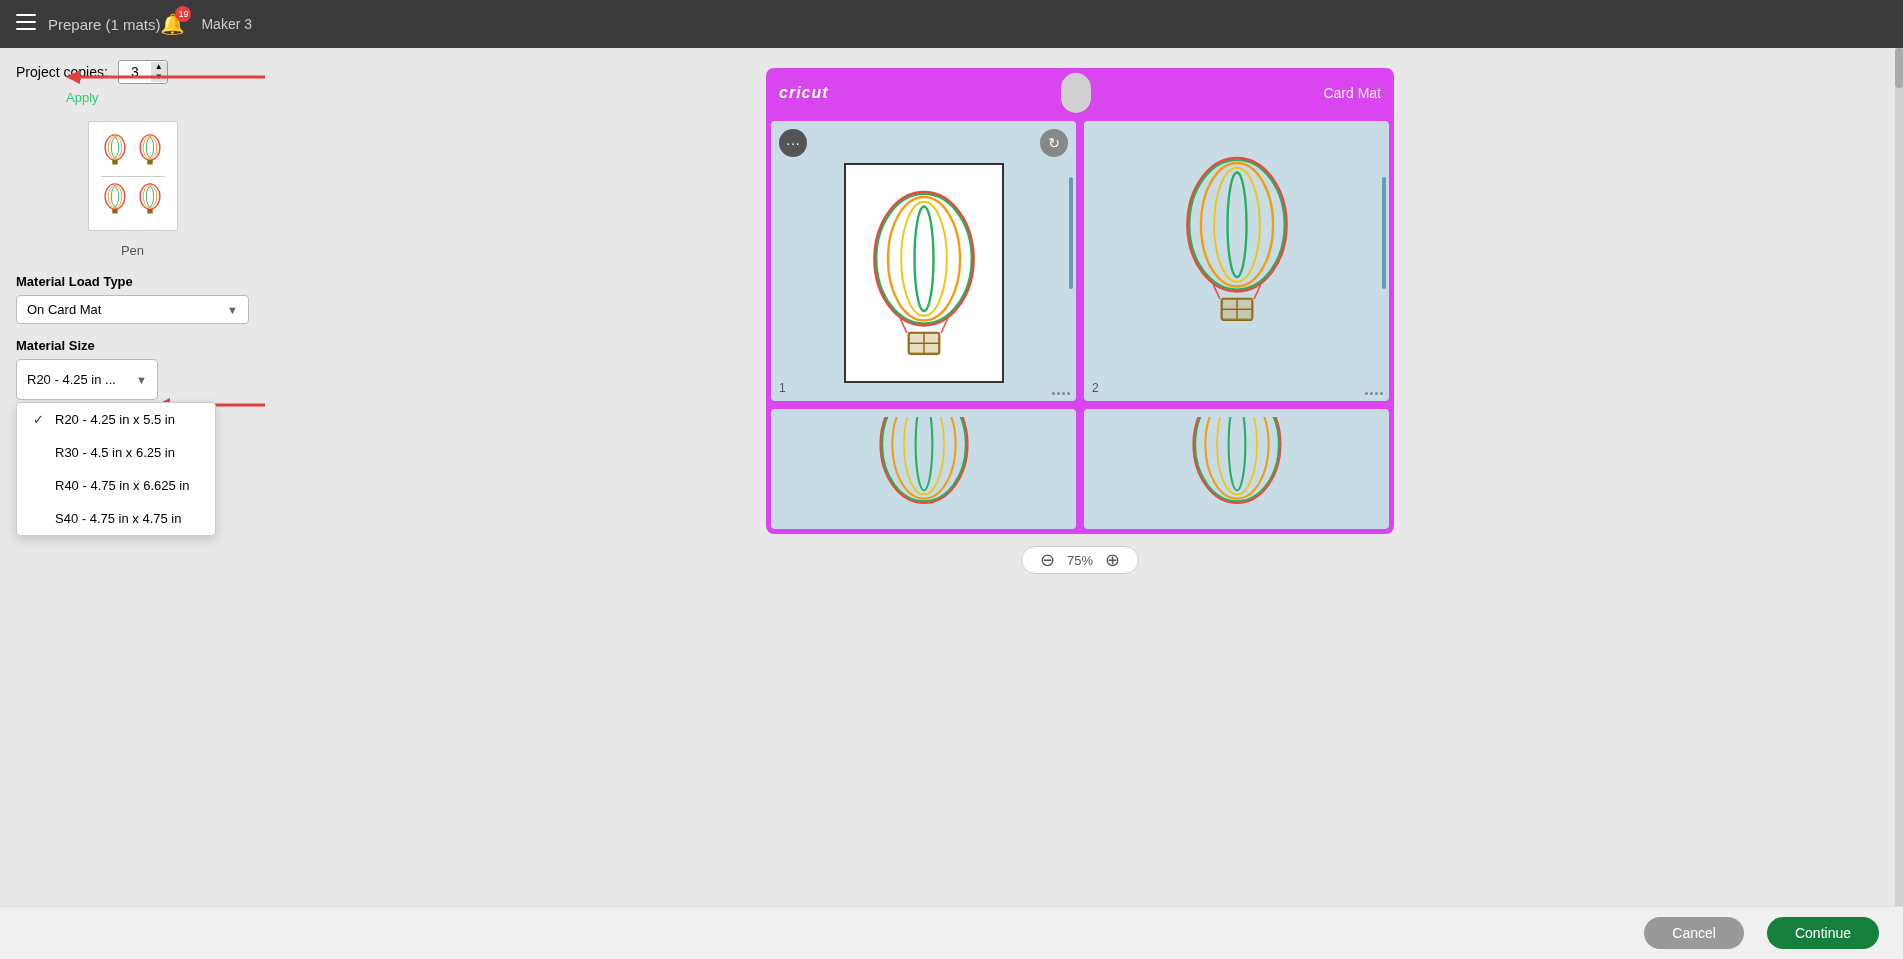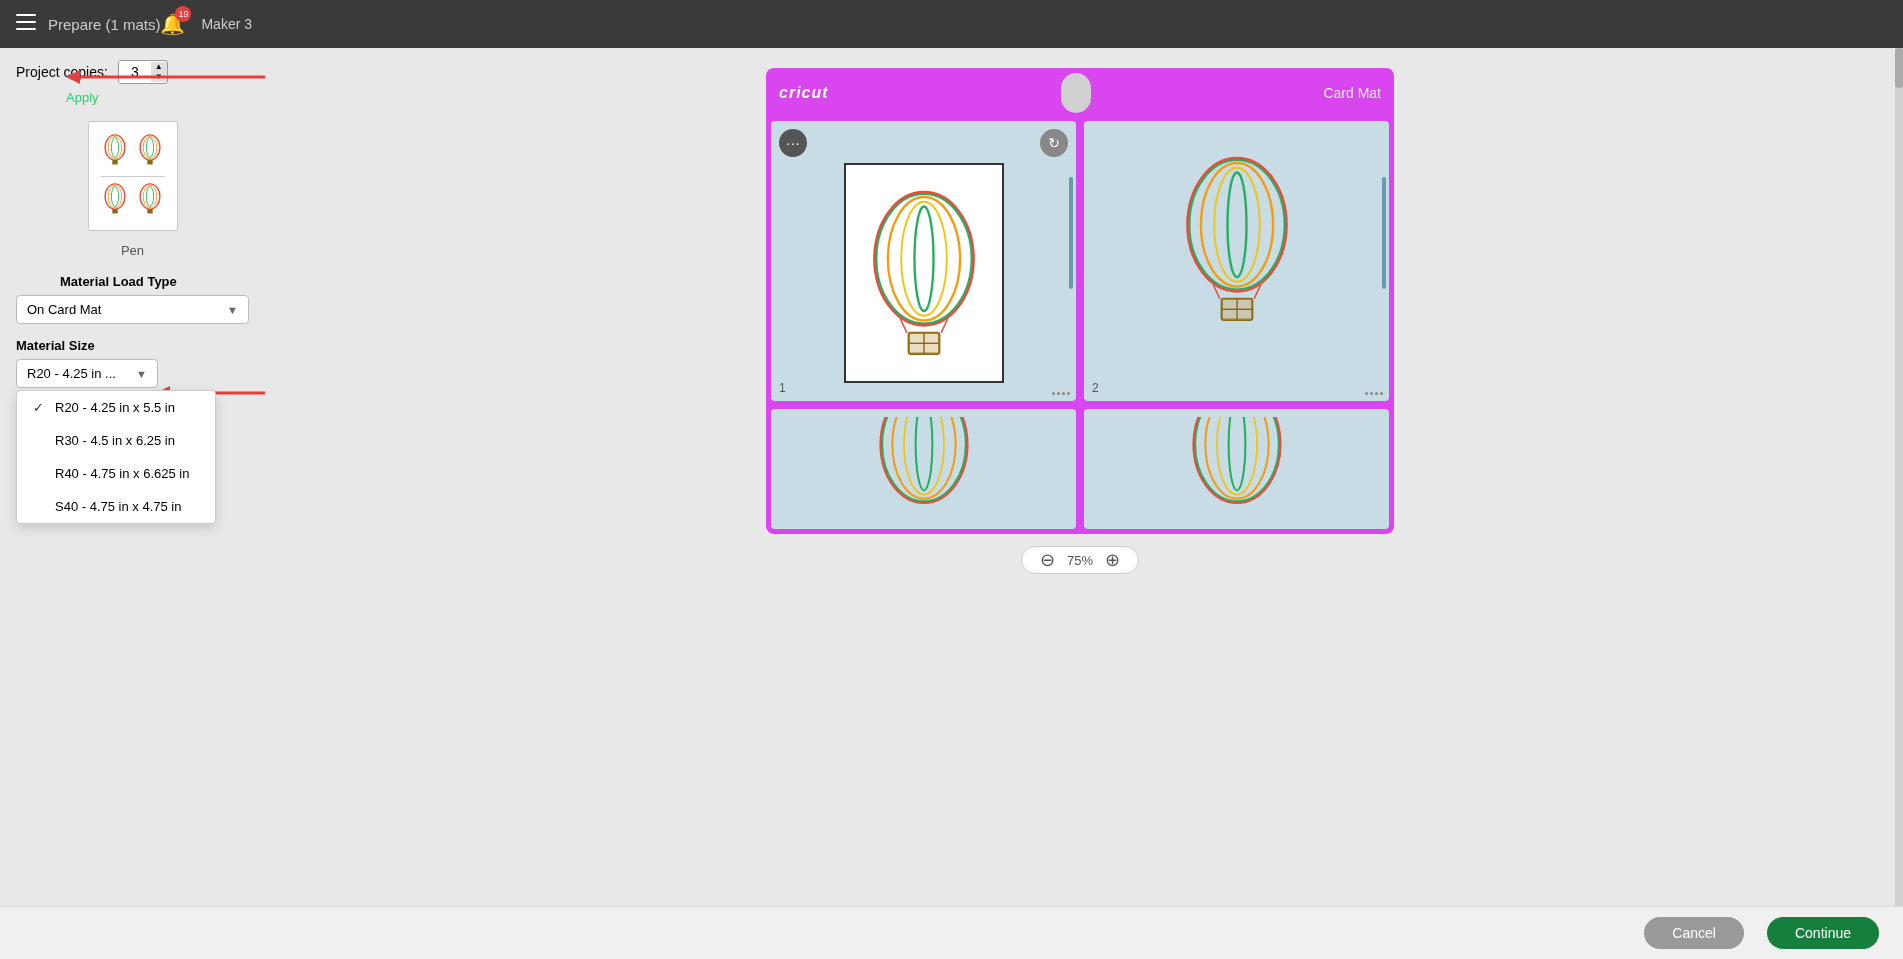--- a/index.html
+++ b/index.html
@@ -81,21 +81,21 @@
       justify-content: center;
       gap: 4px;
       padding: 4px;
     }
     .thumb-row {
       display: flex;
       gap: 3px;
     }
     .thumb-label { font-size: 13px; color: #555; }
 
-    .material-load-label { font-size: 13px; font-weight: 600; margin-bottom: 6px; margin-left: 44px; }
+    .material-load-label { font-size: 13px; font-weight: 600; margin-bottom: 6px; }
 
     .dropdown-btn {
       background: white;
       border: 1px solid #bbb;
       border-radius: 4px;
       padding: 6px 10px;
       font-size: 13px;
       cursor: pointer;
       display: flex;
       align-items: center;
@@ -104,21 +104,21 @@
     }
     .dropdown-chevron { margin-left: auto; font-size: 11px; color: #666; }
 
     .material-size-label { font-size: 13px; font-weight: 600; margin-top: 14px; margin-bottom: 6px; }
 
     .size-dropdown-wrap { position: relative; }
     .size-dropdown-btn {
       background: white;
       border: 1px solid #bbb;
       border-radius: 4px;
-      padding: 6px 10px;
+      padding: 12px 10px;
       font-size: 13px;
       cursor: pointer;
       display: flex;
       align-items: center;
       gap: 20px;
       min-width: 140px;
     }
 
     
     .dropdown-menu {

